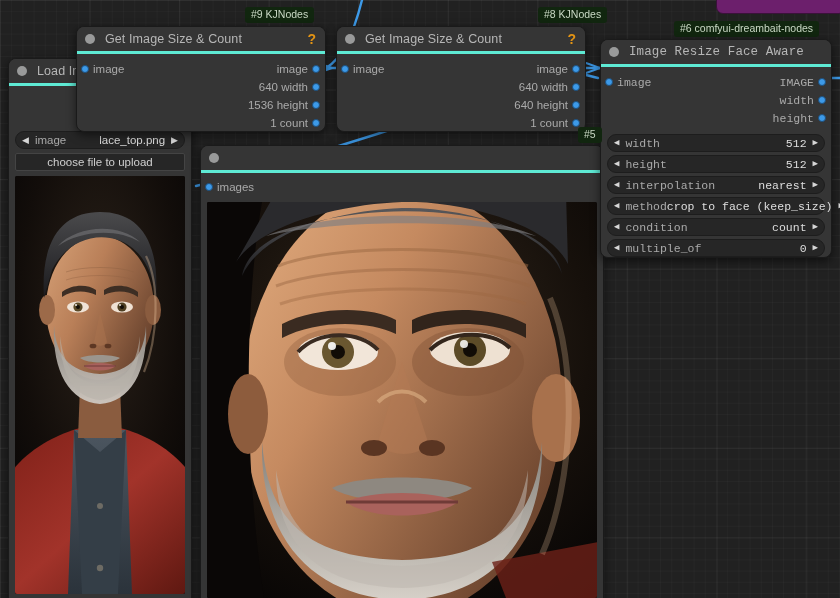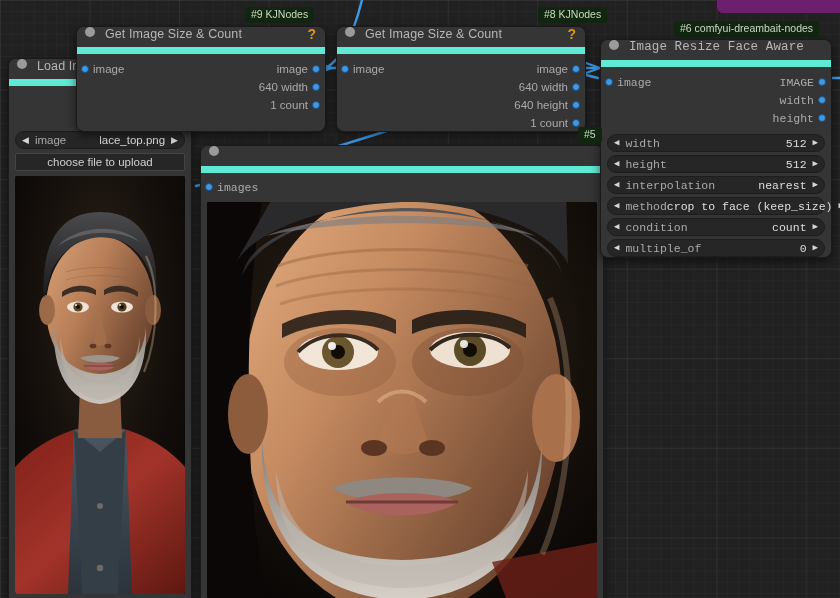--- a/index.html
+++ b/index.html
@@ -34,23 +34,23 @@
   .node {
     position: absolute;
     background: #353535;
     border: 1px solid #1a1a1a;
     border-radius: 8px;
     box-shadow: 0 3px 10px rgba(0,0,0,0.55);
   }
   .node-title-bar {
     height: 27px;
     display: flex;
-    align-items: flex-start;
+    align-items: center;
     padding: 0 9px 0 8px;
-    border-bottom: 7px solid #5eead4;
+    border-bottom: 3px solid #5eead4;
     border-radius: 7px 7px 0 0;
     background: #353535;
   }
   .collapse-dot {
     width: 10px; height: 10px; border-radius: 50%;
     background: #999a9a; flex: 0 0 auto; margin-right: 10px;
   }
   .node-title {
     font-size: 12.5px;
     color: #b6b6b6;
@@ -293,20 +293,24 @@
       <div class="slot-row out" style="margin-top:-18px;">
         <span class="dot right"></span>
         <span class="slot-label">image</span>
       </div>
       <div class="slot-row out">
         <span class="dot right"></span>
         <span class="slot-label">640 width</span>
       </div>
       <div class="slot-row out">
         <span class="dot right"></span>
+        <span class="slot-label">1536 height</span>
+      </div>
+      <div class="slot-row out">
+        <span class="dot right"></span>
         <span class="slot-label">1 count</span>
       </div>
     </div>
   </div>
 
   <div class="badge" style="left:505px; top:7px;margin-left:33px;">#8 KJNodes</div>
 
   <div class="node" style="left:336px; top:26px; width:250px; height:106px;">
     <div class="node-title-bar">
       <span class="collapse-dot"></span>
@@ -335,21 +339,21 @@
         <span class="slot-label">1 count</span>
       </div>
     </div>
   </div>
 
   <div class="node" style="left:200px; top:145px; width:404px; height:461px;">
     <div class="node-title-bar">
       <span class="collapse-dot"></span>
     </div>
     <div class="node-body">
-      <div class="slot-row in" style="margin-top:5px;font-family:Liberation Mono, monospace;">
+      <div class="slot-row in" style="margin-top:5px;">
         <span class="dot left"></span>
         <span class="slot-label">images</span>
       </div>
       <div class="img-frame" style="height:396px; margin-top:6px;">
         <svg class="face-img" viewBox="0 0 392 396" preserveAspectRatio="xMidYMid slice" xmlns="http://www.w3.org/2000/svg">
           <defs>
             <radialGradient id="pgBg" cx="50%" cy="35%" r="80%">
               <stop offset="0%" stop-color="#33281d"></stop>
               <stop offset="60%" stop-color="#16100b"></stop>
               <stop offset="100%" stop-color="#060404"></stop>

